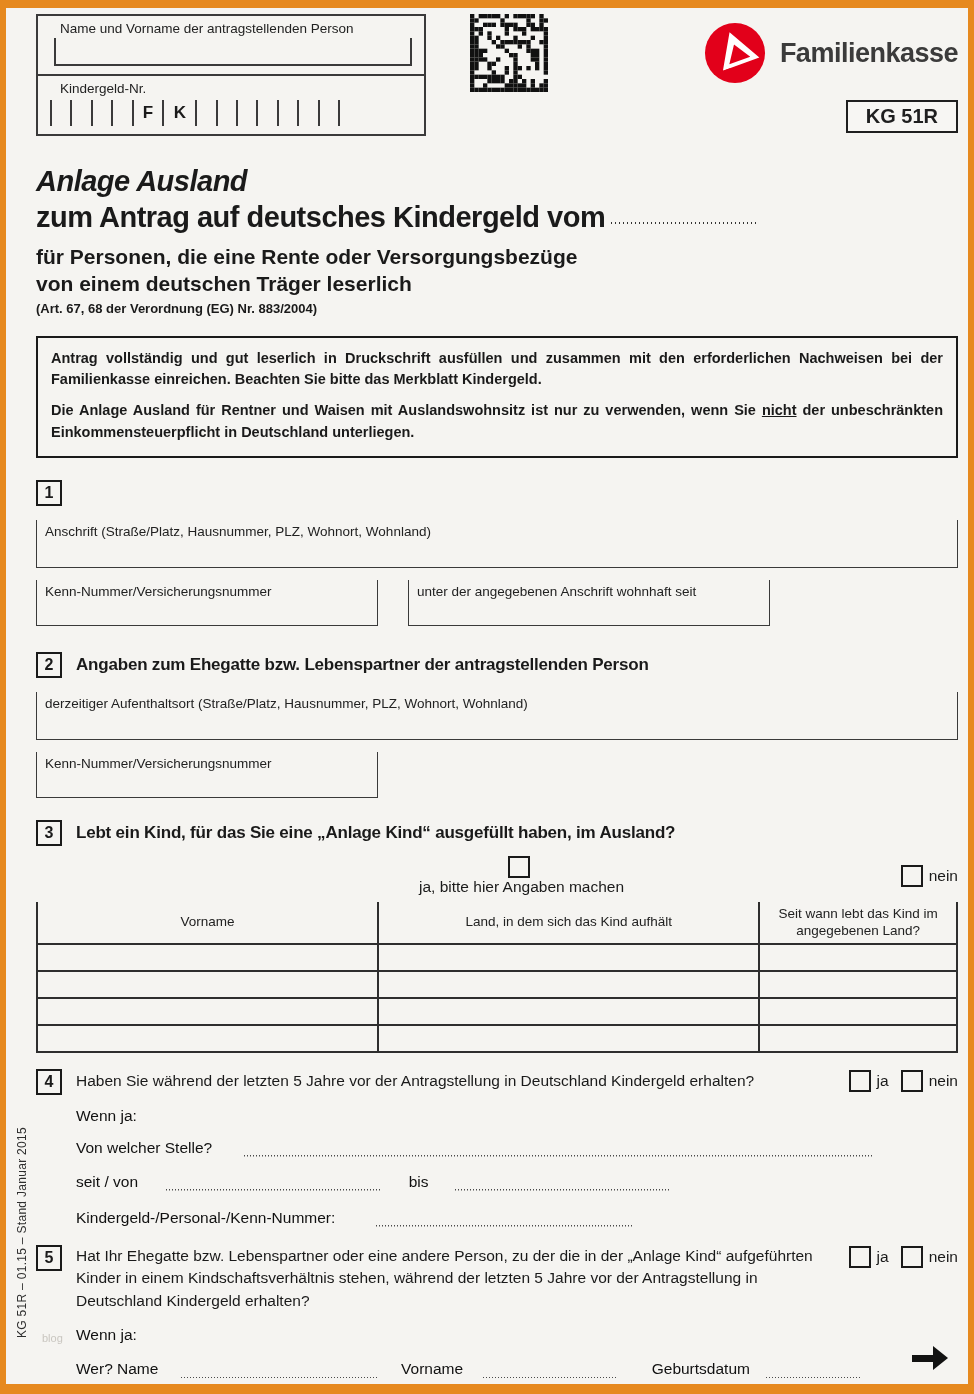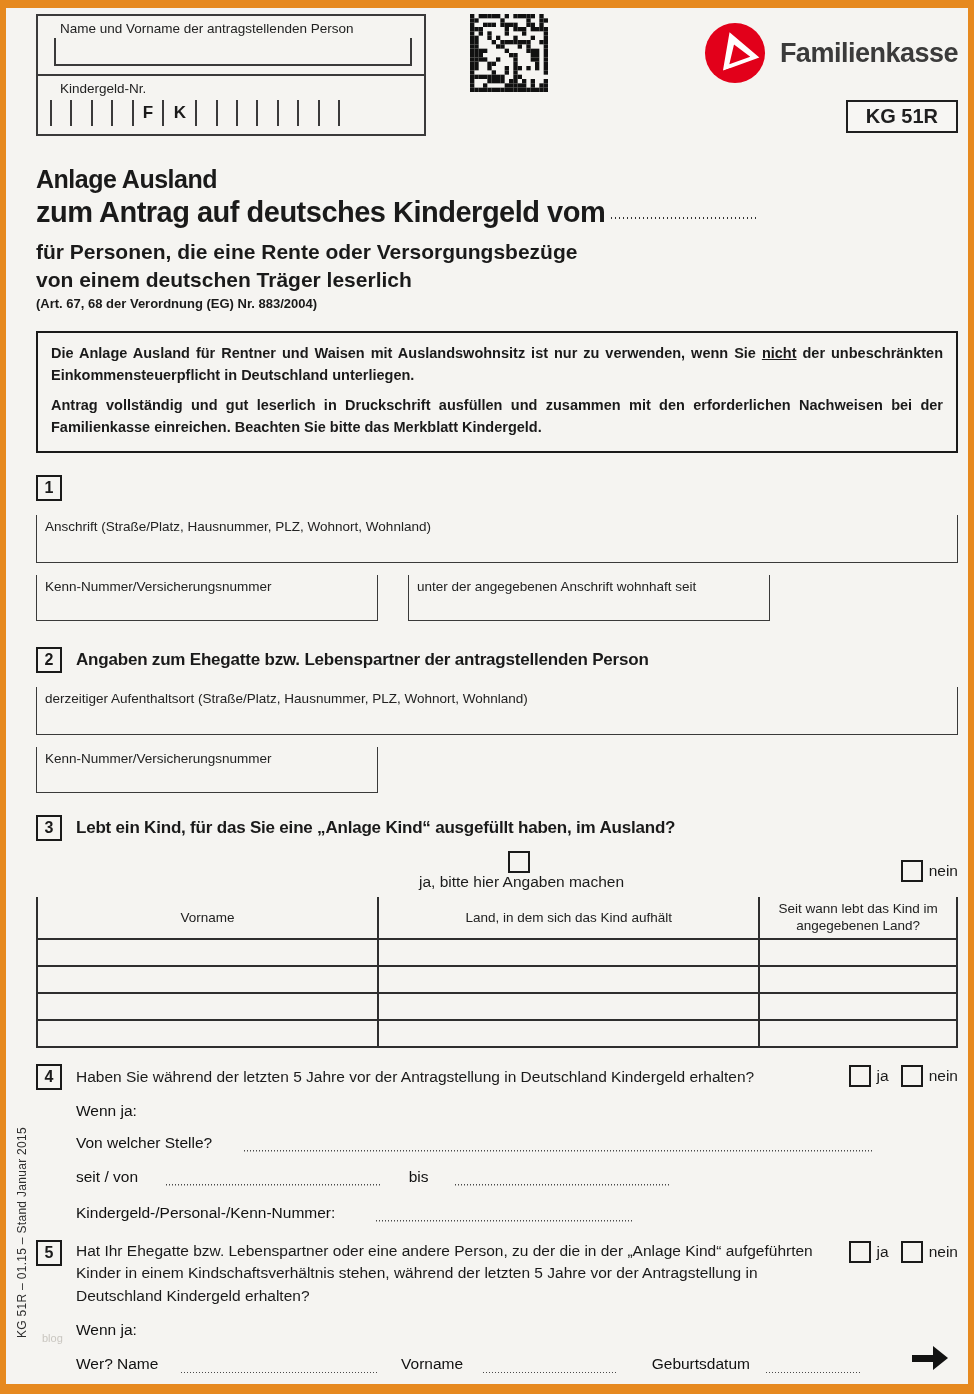--- a/index.html
+++ b/index.html
@@ -29,21 +29,21 @@
 
   .hdr-right { margin-left:auto; display:flex; flex-direction:column; align-items:flex-end; padding-top:8px; }
   .brand-row { display:flex; align-items:center; }
   .ba-logo { width:62px; height:62px; }
   .brand-name { font-size:27px; font-weight:700; color:#3b3b3b; margin-left:14px; letter-spacing:-0.5px; }
   .formcode-box { margin-top:16px; border:2.5px solid #1f1f1f; padding:3px 18px;
     font-size:20px; font-weight:700; color:#1f1f1f; background:#f7f6f3; }
 
   
   .title-block { margin-top:28px; }
-  .t1 { font-size:25px; font-weight:700; letter-spacing:-0.5px; line-height:1.2; }
+  .t1 { font-size:29px; font-weight:700; letter-spacing:-0.5px; line-height:1.2;font-style:italic; }
   .t2 { font-size:29px; font-weight:700; letter-spacing:-0.5px; line-height:1.25; }
   .t2 .fill-dots { display:inline-block; width:148px; height:20px; margin-left:6px;
     background-image:repeating-linear-gradient(to right,#333 0 1.5px,transparent 1.5px 4px);
     background-repeat:repeat-x; background-position:0 85%; background-size:100% 2px; }
   .t3 { font-size:21px; font-weight:700; line-height:1.3; margin-top:8px; }
   .t4 { font-size:21px; font-weight:700; line-height:1.3; }
   .t5 { font-size:13px; font-weight:700; margin-top:3px; }
 
   
   .notice { margin-top:20px; border:2.5px solid #1a1a1a; padding:10px 13px 12px 13px;
@@ -310,22 +310,22 @@
 
     <div class="title-block">
       <div class="t1">Anlage Ausland</div>
       <div class="t2"><span>zum Antrag auf deutsches Kindergeld vom</span><span class="fill-dots"></span></div>
       <div class="t3">für Personen, die eine Rente oder Versorgungsbezüge</div>
       <div class="t4">von einem deutschen Träger leserlich</div>
       <div class="t5">(Art. 67, 68 der Verordnung (EG) Nr. 883/2004)</div>
     </div>
 
     <div class="notice">
+      <p>Antrag vollständig und gut leserlich in Druckschrift ausfüllen und zusammen mit den erforderlichen Nachweisen bei der Familienkasse einreichen. Beachten Sie bitte das Merkblatt Kindergeld.</p>
       <p><span>Die Anlage Ausland für Rentner und Waisen mit Auslandswohnsitz ist nur zu verwenden, wenn Sie </span><span class="u">nicht</span><span> der unbeschränkten Einkommensteuerpflicht in Deutschland unterliegen.</span></p>
-      <p>Antrag vollständig und gut leserlich in Druckschrift ausfüllen und zusammen mit den erforderlichen Nachweisen bei der Familienkasse einreichen. Beachten Sie bitte das Merkblatt Kindergeld.</p>
     </div>
 
     <div style="margin-top:22px;">
       <div class="sec-head">
         <div class="numbox">1</div>
       </div>
       <div class="bracket-field" style="margin-top:14px; height:48px;">
         <div class="flabel">Anschrift (Straße/Platz, Hausnummer, PLZ, Wohnort, Wohnland)</div>
       </div>
       <div class="field-row" style="margin-top:12px;">

